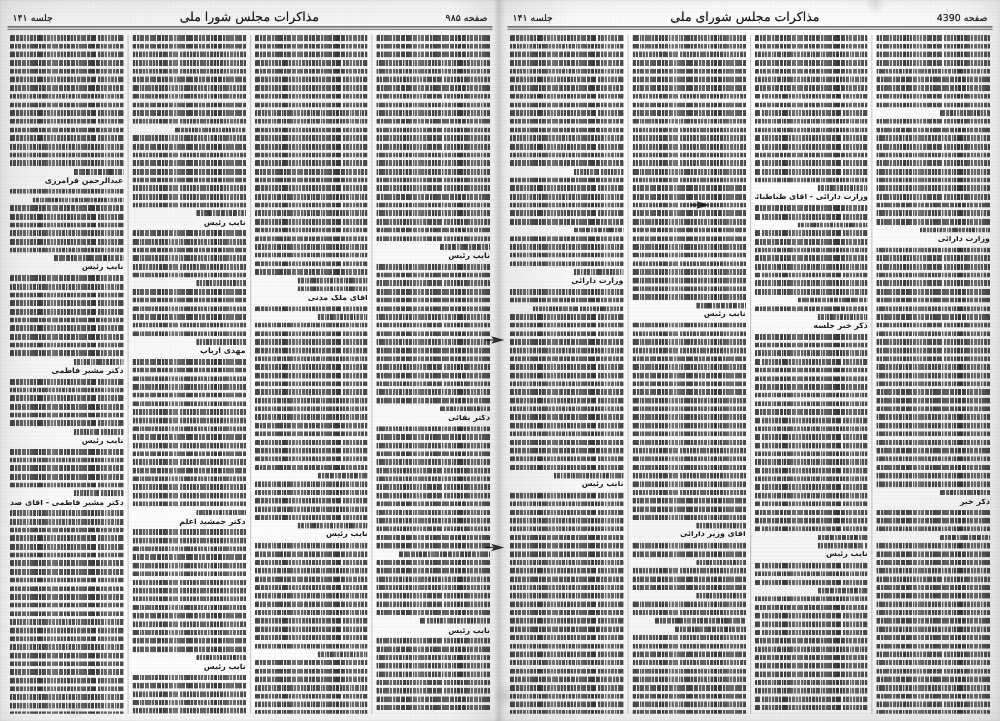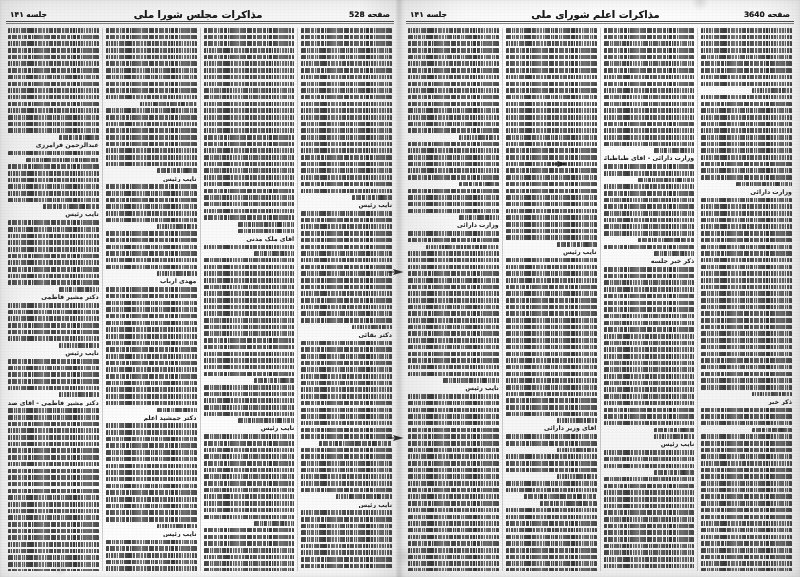--- a/index.html
+++ b/index.html
@@ -42,21 +42,21 @@
   
   .masthead{
     position:absolute;top:4px;left:6px;right:6px;height:21px;
   }
   .mh-row{
     display:flex;align-items:flex-end;justify-content:space-between;
     height:15px;padding:0 4px;
   }
   .mh-folio,.mh-title,.mh-session{
     font-size:7.5px;line-height:9px;color:#1d1b19;white-space:nowrap;
-    font-weight:700;letter-spacing:.2px;
+    font-weight:400;letter-spacing:.2px;
     text-shadow:0 0 .6px rgba(0,0,0,.55);
   }
   .mh-title{font-size:10px;}
   .mh-rule{
     margin-top:2px;height:0;border-top:1.5px solid #2a2724;
     opacity:.82;
   }
   .mh-rule.thin{border-top:.6px solid #3a3734;margin-top:1px;opacity:.6;}
 
   
@@ -132,21 +132,21 @@
   }
 </style>
 </head>
 <body>
 
 <div id="scan">
 
   <div class="page page-left">
     <div class="masthead">
       <div class="mh-row">
-        <span class="mh-folio"><span>صفحه</span>&nbsp;<span>528</span></span>
+        <span class="mh-folio"><span>صفحه</span>&nbsp;<span>۹۸۵</span></span>
         <span class="mh-title">مذاکرات مجلس شورا ملی</span>
         <span class="mh-session"><span>جلسه</span>&nbsp;<span>۱۴۱</span></span>
       </div>
       <div class="mh-rule"></div>
       <div class="mh-rule thin"></div>
     </div>
     <div class="cols">
         <div class="col">
           <div class="blk">
             <div class="ln v2"></div>
@@ -512,22 +512,22 @@
             <div class="ln v3"></div>
             <div class="ln v2"></div>
           </div>
         </div>
       </div>
   </div>
 
   <div class="page page-right">
     <div class="masthead">
       <div class="mh-row">
-        <span class="mh-folio"><span>صفحه</span>&nbsp;<span>3640</span></span>
-        <span class="mh-title">مذاکرات اعلم شورای ملی</span>
+        <span class="mh-folio"><span>صفحه</span>&nbsp;<span>4390</span></span>
+        <span class="mh-title">مذاکرات مجلس شورای ملی</span>
         <span class="mh-session"><span>جلسه</span>&nbsp;<span>۱۴۱</span></span>
       </div>
       <div class="mh-rule"></div>
       <div class="mh-rule thin"></div>
     </div>
     <div class="cols">
         <div class="col">
           <div class="blk">
             <div class="ln"></div>
             <div class="ln"></div>

